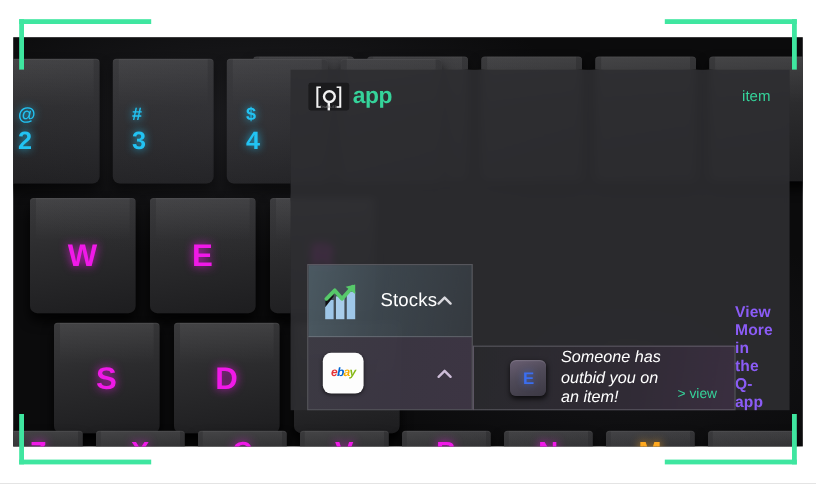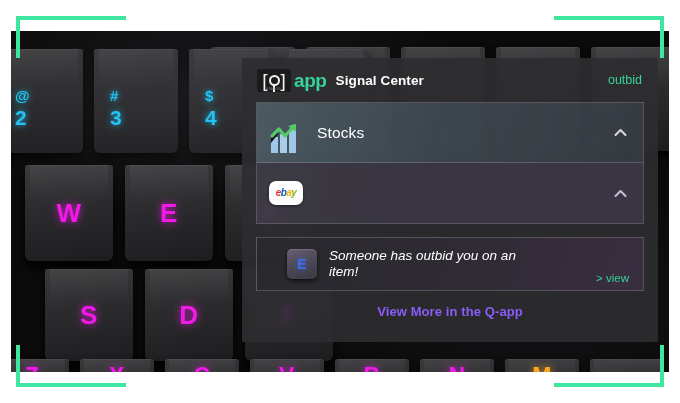--- a/index.html
+++ b/index.html
@@ -130,42 +130,42 @@
   }
   .logo-app {
     color:#35d39a; font-size:19px; font-weight:bold; letter-spacing:-.4px;
     margin-right:9px; line-height:1;
   }
   #panel-title { color:#ffffff; font-size:13.5px; font-weight:bold; letter-spacing:.1px; }
   #close-link {
     margin-left:auto; color:#35d39a; font-size:12.5px; cursor:pointer;
   }
 
-  #panel-body { flex:1; padding:0 14px; display:flex; flex-direction:column; }
+  #panel-body { flex:1; padding:0 14px; display:flex; flex-direction:row;align-items:flex-end; }
 
   .app-list {
     border:1px solid rgba(140,140,150,.42);
     background:rgba(62,62,68,.30);
     flex:none;
   }
 
   .app-row {
     position:relative;
     height:60px;
     display:flex; align-items:center;
     padding:0 16px 0 12px;
     border-bottom:1px solid rgba(140,140,150,.42);
     cursor:pointer;
   }
   .app-row:last-child { border-bottom:none; }
 
   .row-stocks { background:linear-gradient(100deg, rgba(96,122,134,.55) 0%, rgba(78,100,112,.42) 45%, rgba(66,82,92,.30) 100%); }
   .row-auction { background:linear-gradient(100deg, rgba(70,66,80,.50) 0%, rgba(74,62,86,.40) 50%, rgba(86,64,98,.34) 100%); }
 
-  .row-icon { width:34px; height:24px; flex:none; margin-right:14px; position:relative; }
+  .row-icon { width:34px; height:34px; flex:none; margin-right:14px; position:relative; }
 
   
   .ico-stocks { background:transparent; }
   .ico-stocks svg { display:block; }
 
   
   .ico-ebay {
     background:#fdfdfd; border-radius:7px;
     display:flex; align-items:center; justify-content:center;
     box-shadow:0 1px 3px rgba(0,0,0,.5);
@@ -302,22 +302,21 @@
   <div id="panel">
 
     <div id="panel-header">
       <div class="logo-mark">
         <span class="brk">[</span>
         <span class="qcirc"></span>
         <span class="brk">]</span>
         <span class="micro">ENABLED</span>
       </div>
       <span class="logo-app">app</span>
-      <span id="panel-title">Signal Center</span>
-      <span id="close-link">outbid</span>
+      <span id="close-link">item</span>
     </div>
 
     <div id="panel-body">
 
       <div class="app-list">
 
         <div class="app-row row-stocks">
           <span class="row-icon ico-stocks">
             <svg width="34" height="34" viewBox="0 0 34 34">
               <rect x="2" y="16" width="7" height="16" fill="#9ec7e8"></rect>

